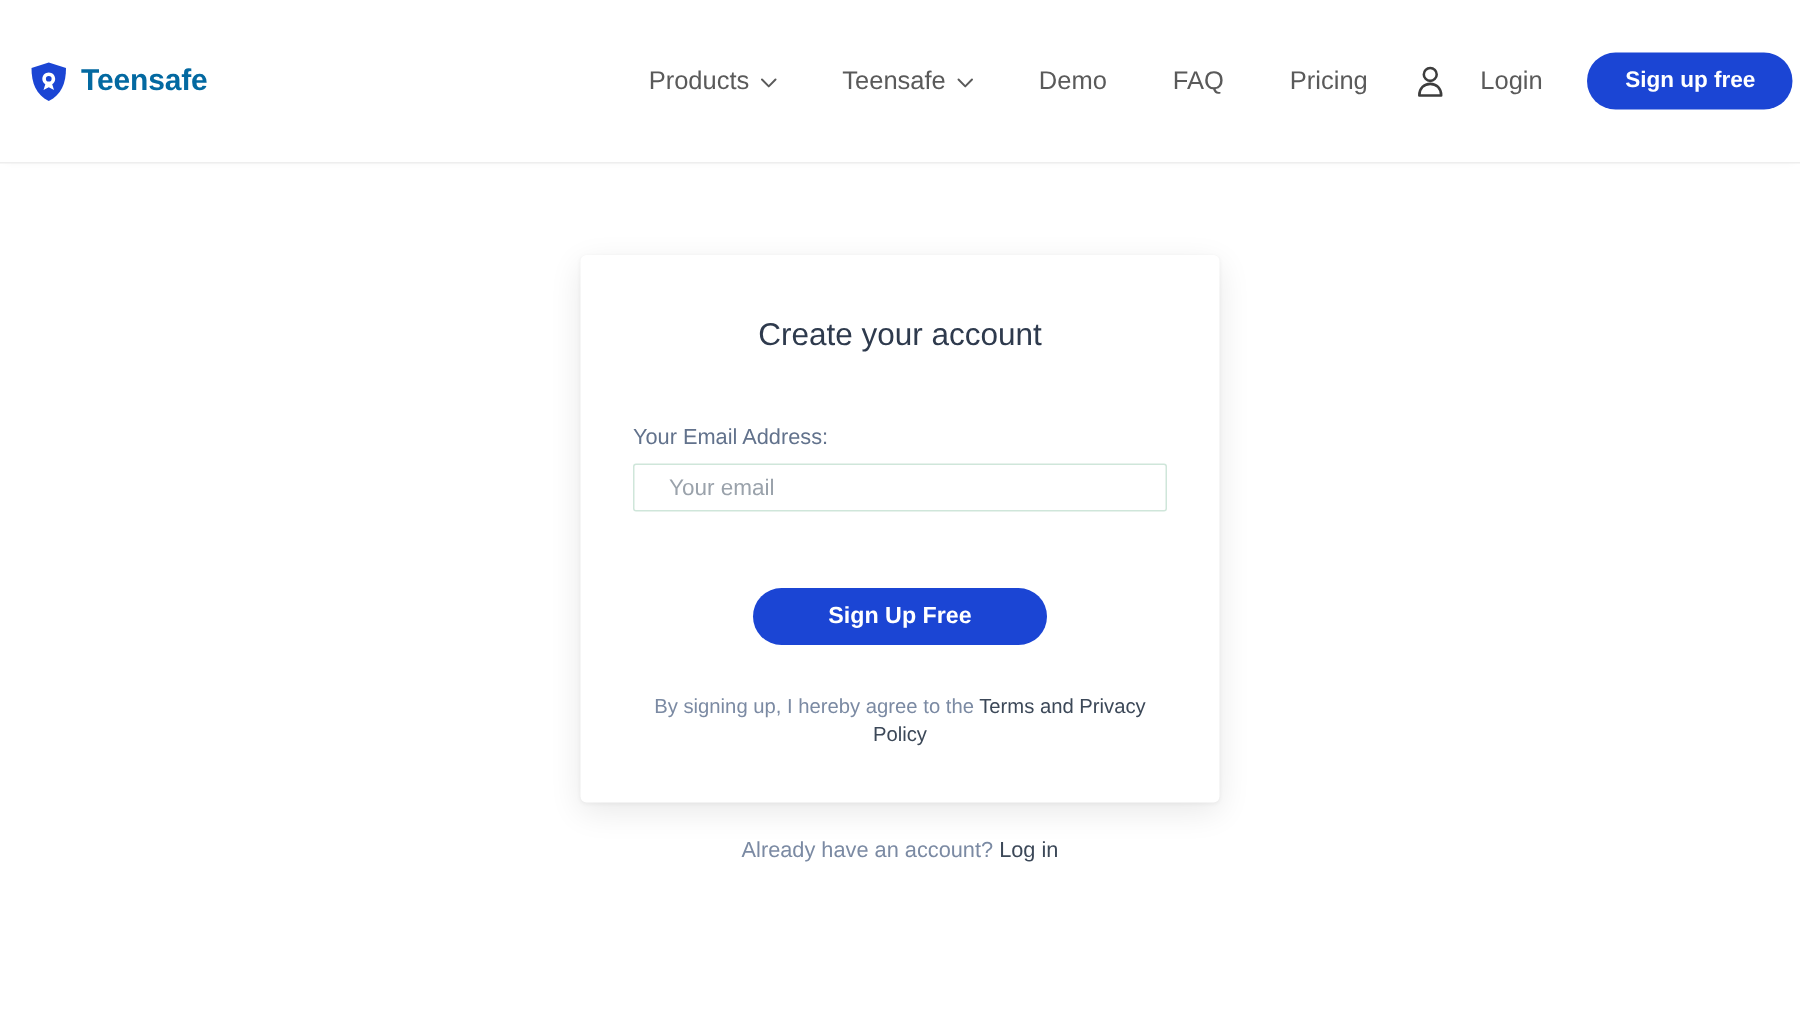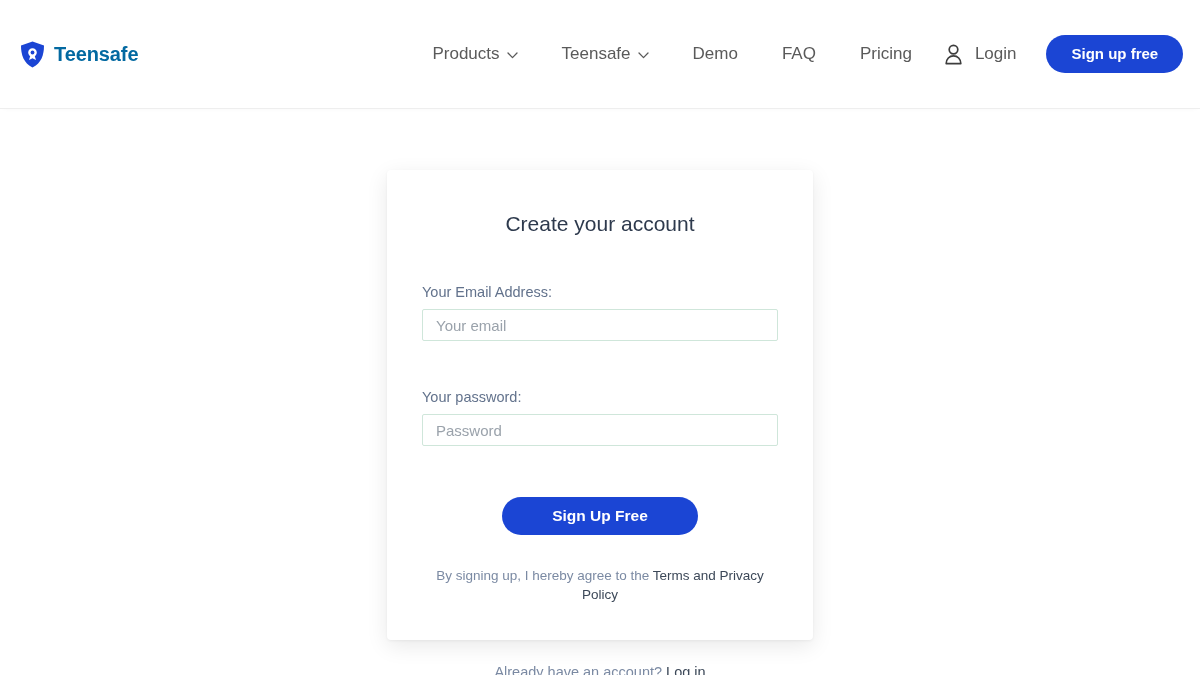--- a/index.html
+++ b/index.html
@@ -74,21 +74,21 @@
 
   .header-right {
     display: flex;
     align-items: center;
     margin-left: auto;
     gap: 0;
   }
   .login-link {
     display: flex;
     align-items: center;
-    gap: 12px;
+    gap: 24px;
     font-size: 17px;
     color: #5a5a5a;
     cursor: pointer;
     padding: 6px 10px;
     margin-right: 20px;
   }
   .user-icon { width: 19px; height: 21px; display: block; }
 
   .btn-signup-header {
     background: #1b45d4;
@@ -146,21 +146,21 @@
 
   .field-input {
     width: 100%;
     height: 32px;
     border: 1px solid #cfe6da;
     border-radius: 2px;
     background: #ffffff;
     font-family: "Liberation Sans", sans-serif;
     font-size: 15px;
     color: #44505f;
-    padding: 0 13px;
+    padding: 0 23px;
     outline: none;
   }
   .field-input::placeholder { color: #9aa2ab; }
 
   .submit-row {
     display: flex;
     justify-content: center;
     margin-top: 51px;
   }
   .btn-submit {
@@ -274,24 +274,20 @@
 
   <section class="signup-card">
 
     <h1 class="card-title">Create your account</h1>
 
     <div class="field-group">
       <label class="field-label">Your Email Address:</label>
       <input class="field-input" type="email" placeholder="Your email" style="">
     </div>
 
-    <div class="field-group">
-      <label class="field-label">Your password:</label>
-      <input class="field-input" type="password" placeholder="Password" style="">
-    </div>
 
     <div class="submit-row">
       <button class="btn-submit">Sign Up Free</button>
     </div>
 
     <p class="terms">
       <span>By signing up, I hereby agree to the </span><a>Terms and Privacy Policy</a>
     </p>
 
   </section>

